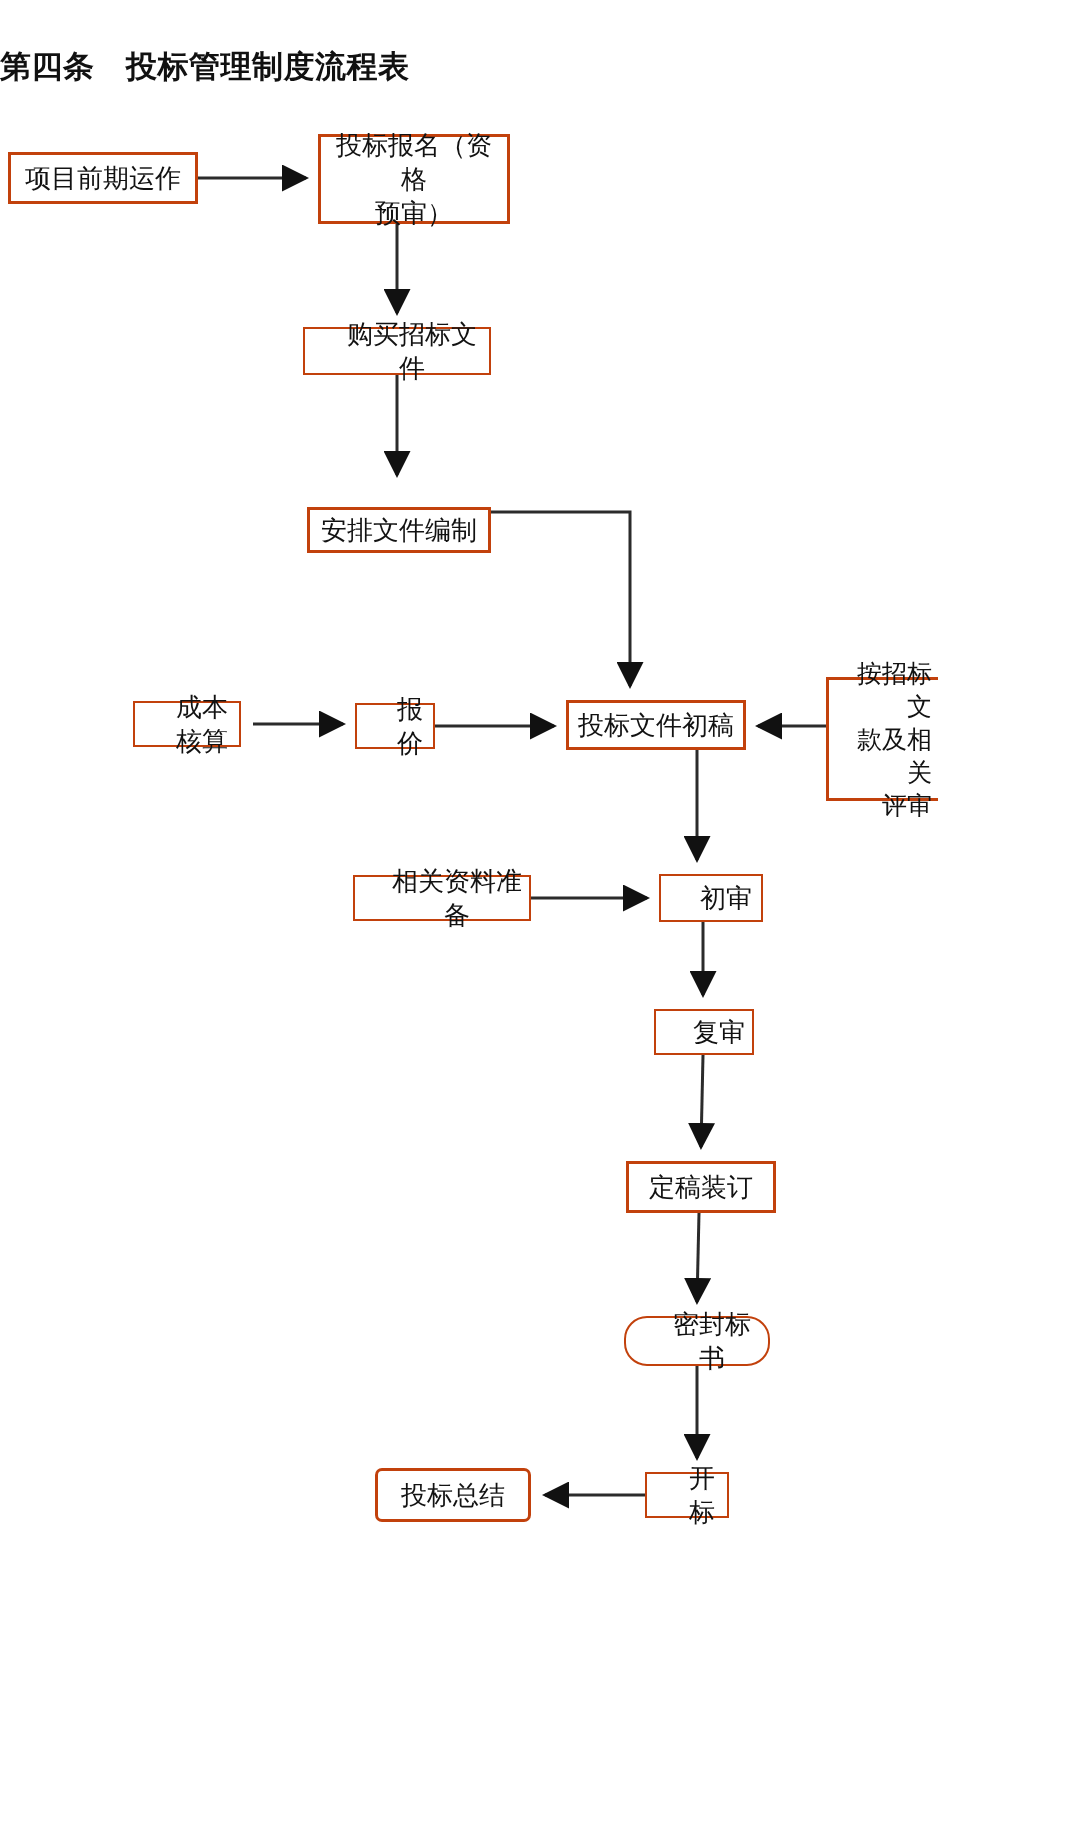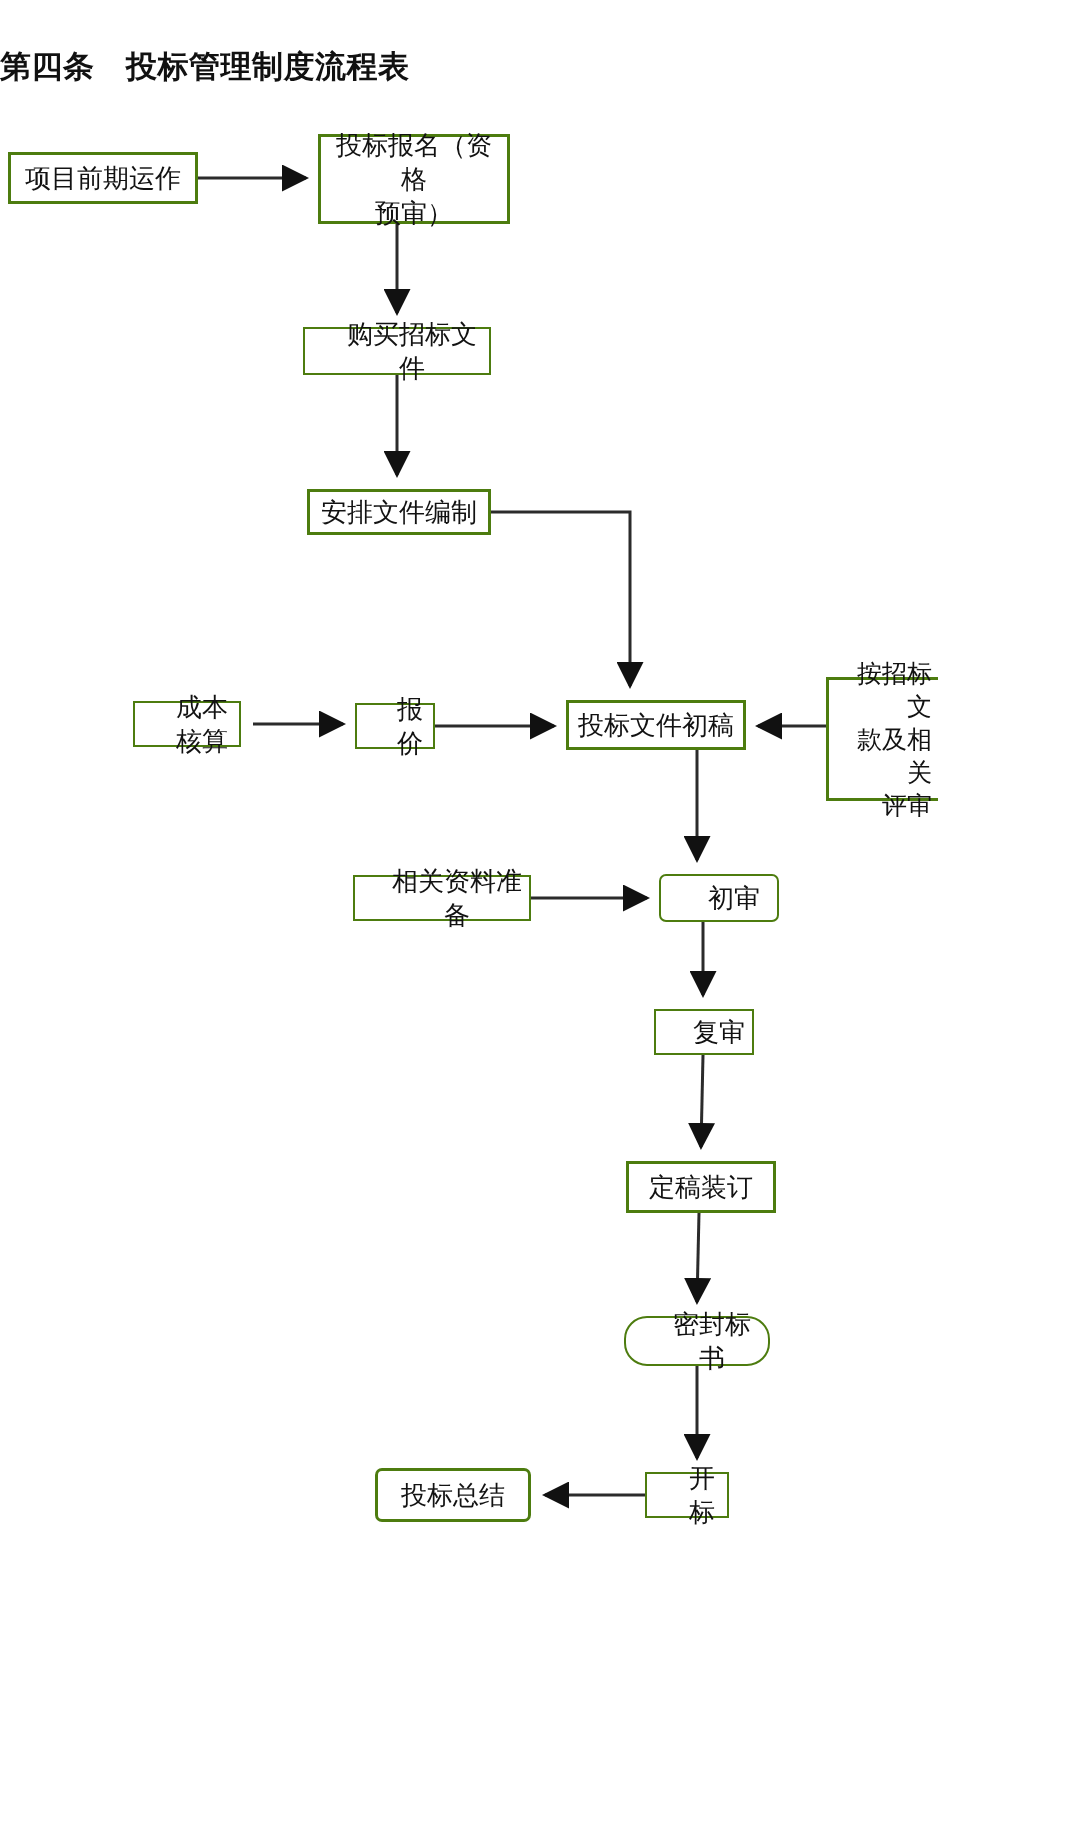--- a/index.html
+++ b/index.html
@@ -24,21 +24,21 @@
     top: 46px;
     font-size: 31px;
     font-weight: 600;
     letter-spacing: 0.5px;
     color: #111111;
     white-space: pre;
   }
   .node {
     position: absolute;
     box-sizing: border-box;
-    border: 3px solid #4d7c0f;
+    border: 3px solid #c2410c;
     background: #ffffff;
     display: flex;
     align-items: center;
     justify-content: center;
     text-align: center;
     font-size: 26px;
     line-height: 1.32;
     color: #121212;
     padding: 2px 6px;
     white-space: pre-line;
@@ -104,35 +104,35 @@
     </g>
   </svg>
 
   <div class="node" style="left:8px;  top:152px;  width:190px; height:52px;">项目前期运作</div>
 
   <div class="node" style="left:318px; top:134px; width:192px; height:90px;">投标报名（资格
 预审）</div>
 
   <div class="node thin" style="left:303px; top:327px; width:188px; height:48px;">购买招标文件</div>
 
-  <div class="node" style="left:307px; top:489px; width:184px; height:46px;">安排文件编制</div>
+  <div class="node" style="left:307px; top:507px; width:184px; height:46px;">安排文件编制</div>
 
   <div class="node thin" style="left:133px; top:701px; width:108px; height:46px;">成本核算</div>
 
   <div class="node thin" style="left:355px; top:703px; width:80px; height:46px;">报价</div>
 
   <div class="node" style="left:566px; top:700px; width:180px; height:50px;">投标文件初稿</div>
 
   <div class="node lefttext" style="left:826px; top:677px; width:112px; height:124px; border-right:none; font-size:25px;">按招标文
 款及相关
 评审</div>
 
   <div class="node thin" style="left:353px; top:875px; width:178px; height:46px;">相关资料准备</div>
 
-  <div class="node thin" style="left:659px; top:874px; width:120px; height:48px;border-radius:7px;">初审</div>
+  <div class="node thin" style="left:659px; top:874px; width:104px; height:48px;">初审</div>
 
   <div class="node thin" style="left:654px; top:1009px; width:100px; height:46px;">复审</div>
 
   <div class="node" style="left:626px; top:1161px; width:150px; height:52px;">定稿装订</div>
 
   <div class="node thin" style="left:624px; top:1316px; width:146px; height:50px;border-radius:23px;">密封标书</div>
 
   <div class="node thin" style="left:645px; top:1472px; width:84px; height:46px;">开标</div>
 
   <div class="node" style="left:375px; top:1468px; width:156px; height:54px;border-radius:7px;">投标总结</div>

